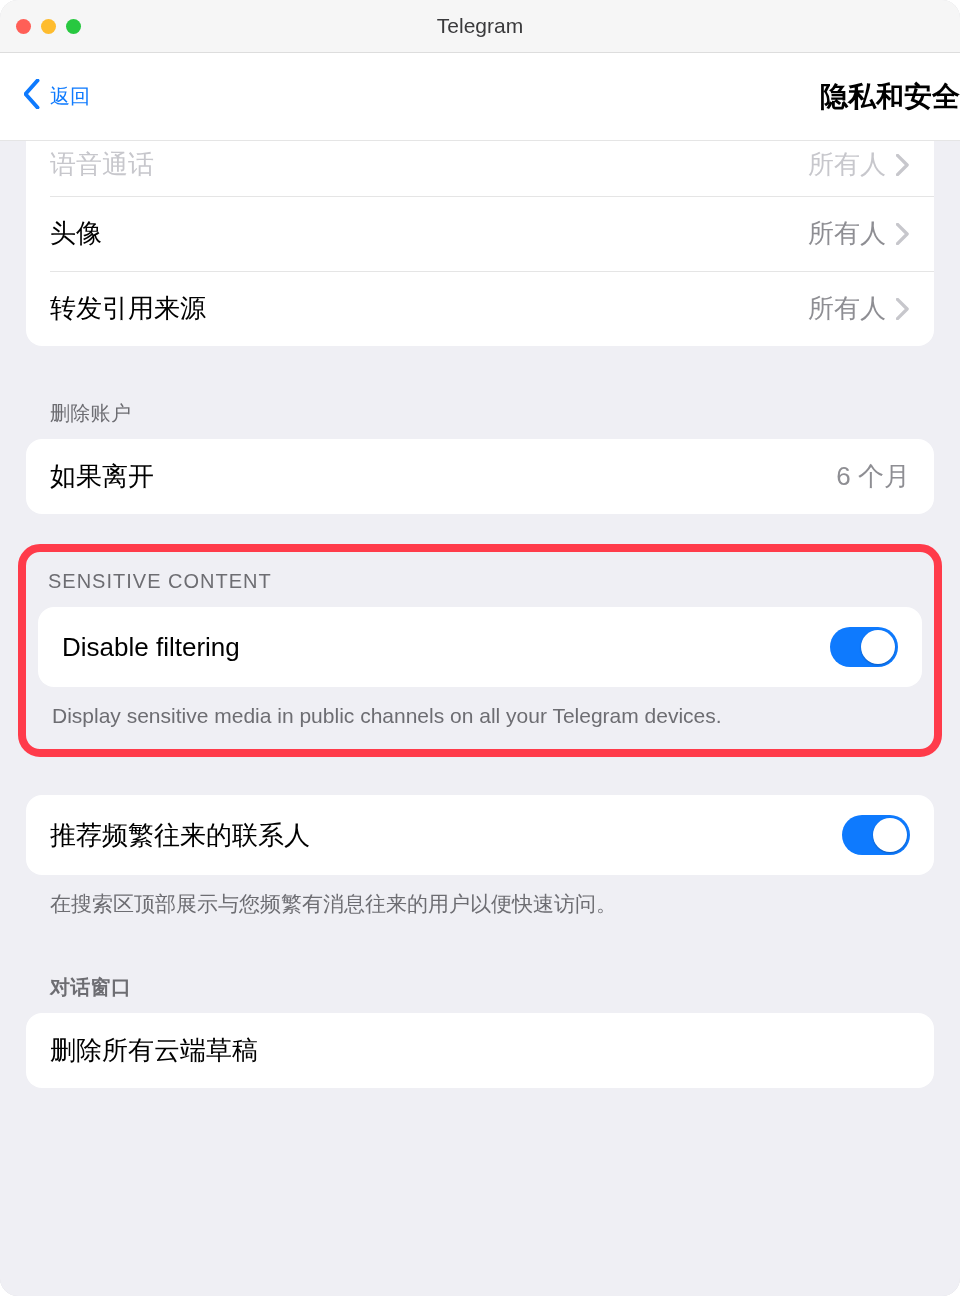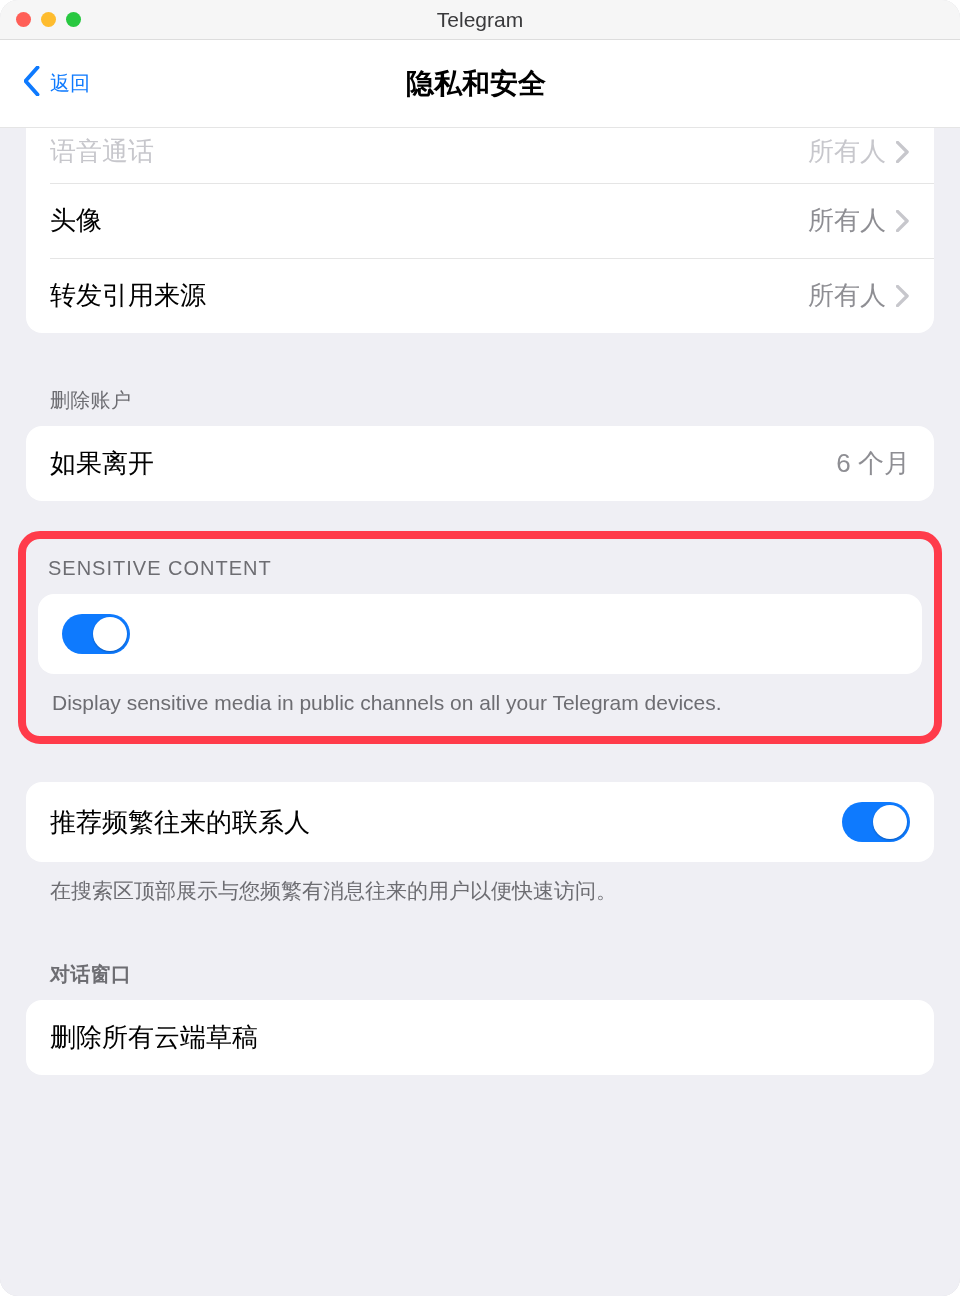--- a/index.html
+++ b/index.html
@@ -15,21 +15,21 @@
     width: 100%;
     height: 100%;
     border-radius: 18px;
     overflow: hidden;
     background: #efeff4;
     box-shadow: 0 0 0 0.5px rgba(0,0,0,0.1) inset;
     display: flex;
     flex-direction: column;
   }
   .titlebar {
-    height: 40px;
+    height: 53px;
     display: flex;
     align-items: center;
     padding: 0 16px;
     background: #f6f6f6;
     border-bottom: 0.5px solid rgba(0,0,0,0.1);
     position: relative;
   }
   .traffic-lights {
     display: flex;
     gap: 10px;
@@ -59,22 +59,22 @@
     display: flex;
     align-items: center;
     gap: 8px;
     color: #0e7afe;
     font-size: 20px;
     cursor: pointer;
     justify-content: space-between;
   }
   .nav-title {
     position: absolute;
-    left: 0; right: 8px;
-    text-align: center;
+    left: 0; right: 0;
+    text-align: right;
     font-size: 28px;
     font-weight: 600;
     color: #000;
     pointer-events: none;
   }
   .content {
     flex: 1;
     overflow-y: hidden;
     background: #efeff4;
     padding-bottom: 40px;
@@ -231,20 +231,21 @@
       <div class="row">
         <span class="label">如果离开</span>
         <span class="value">6 个月</span>
       </div>
     </div>
 
     <div class="highlight-box">
       <div class="section-header">SENSITIVE CONTENT</div>
       <div class="group">
         <div class="row">
+          <span class="label">Disable filtering</span>
           <span class="switch"></span>
         </div>
       </div>
       <div class="section-footer">Display sensitive media in public channels on all your Telegram devices.</div>
     </div>
 
     <div style="height:38px"></div>
     <div class="group">
       <div class="row">
         <span class="label">推荐频繁往来的联系人</span>

